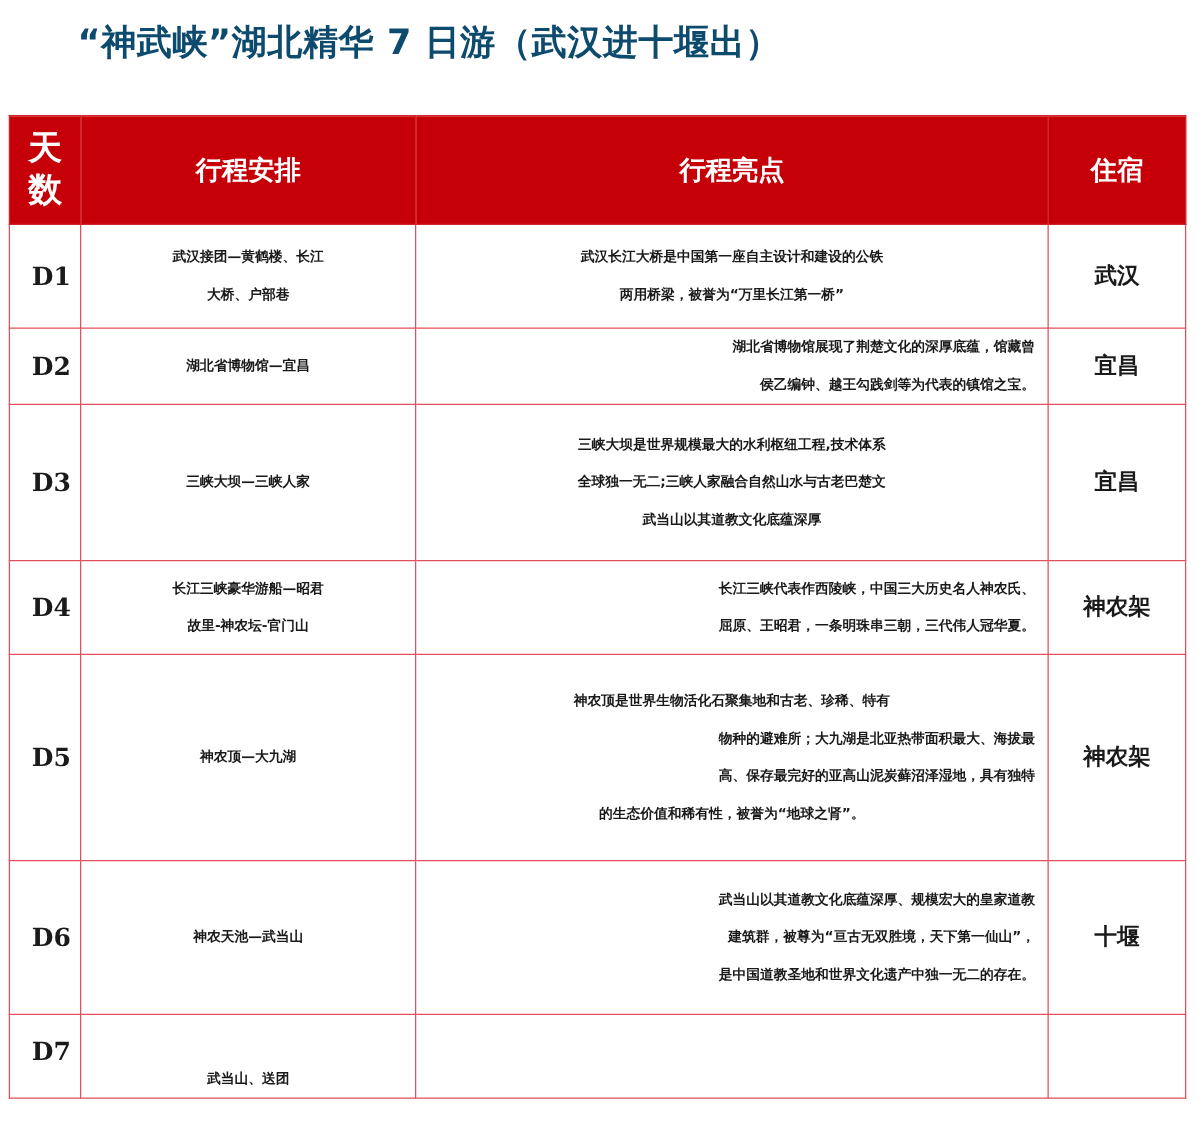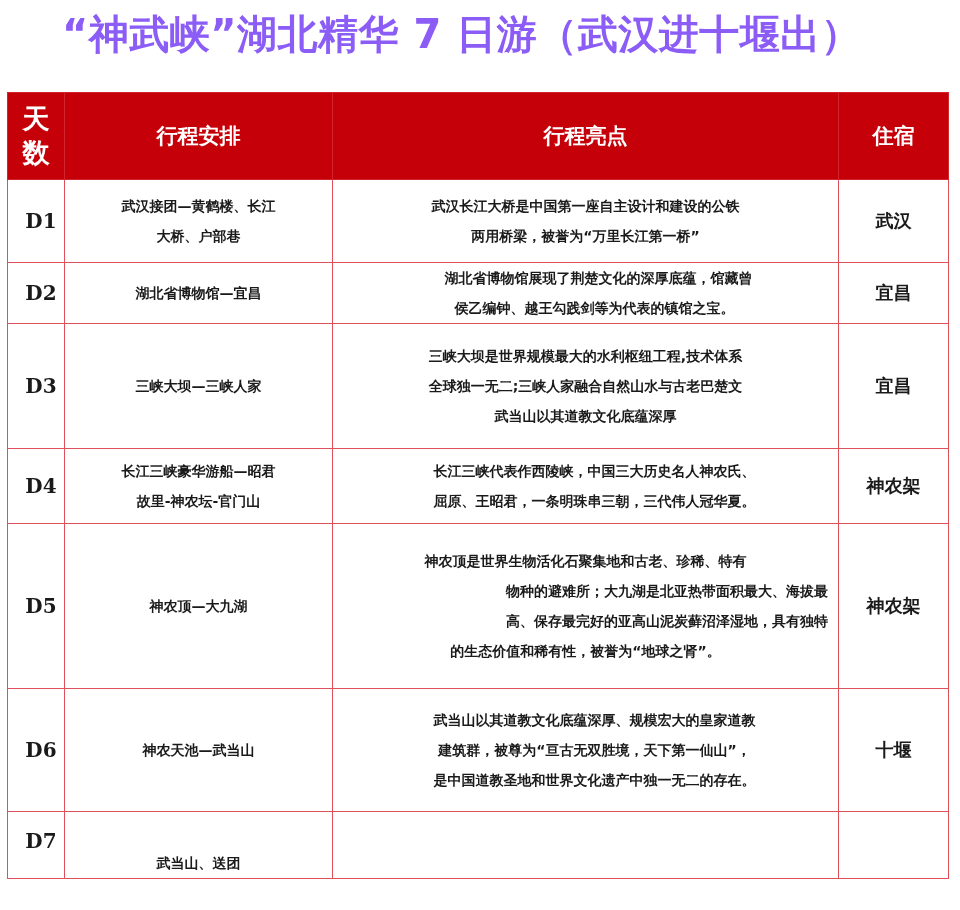--- a/index.html
+++ b/index.html
@@ -15,22 +15,22 @@
     font-family: "DejaVu Sans", "Liberation Sans", sans-serif;
   }
   .title {
     position: absolute;
     left: 0;
     top: 14px;
     width: 960px;
     text-align: left;
     padding-left: 62px;
     box-sizing: border-box;
-    color: #8b5cf6;
-    font-size: 40px;
+    color: #0c4a6e;
+    font-size: 28px;
     font-weight: bold;
     letter-spacing: 0.5px;
     line-height: 40px;
     white-space: nowrap;
   }
   table.itin {
     position: absolute;
     left: 7px;
     top: 92px;
     width: 941px;
@@ -52,41 +52,41 @@
     height: 82px;
   }
   table.itin thead th.day-h {
     font-size: 27px;
     line-height: 34px;
     padding: 2px 0;
   }
   table.itin tbody td {
     color: #1a1a1a;
     font-weight: bold;
-    font-size: 14px;
+    font-size: 11px;
     line-height: 30px;
   }
   td.day {
     font-family: "DejaVu Serif", "Liberation Serif", serif;
     font-size: 20px !important;
     text-align: left;
     padding-left: 10px !important;
   }
   td.sched {
     padding: 0 12px !important;
   }
   td.high {
     padding: 0 10px !important;
     text-align: center;
   }
   td.high .hl-line {
     display: block;
     white-space: nowrap;
   }
-  td.high.left .hl-line { text-align: center; margin-left: 18px; }
+  td.high.left .hl-line { text-align: right; margin-left: 18px; }
   td.lodge {
     font-size: 18px !important;
   }
   .sched-line { display: block; white-space: nowrap; }
 </style>
 </head>
 <body>
 
 <div class="title">“神武峡”湖北精华 7 日游（武汉进十堰出）</div>
 

